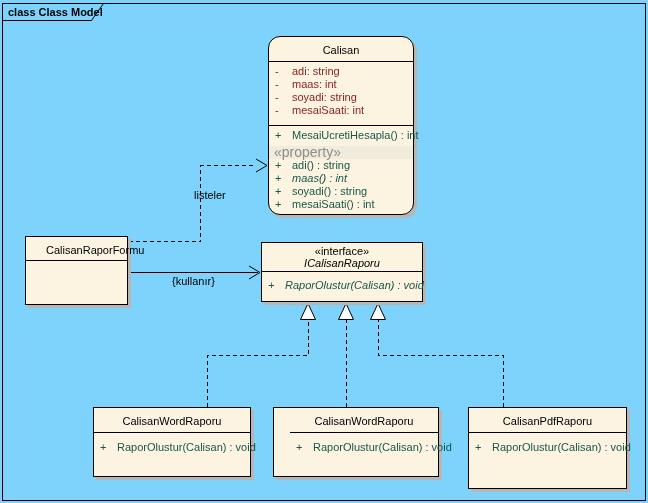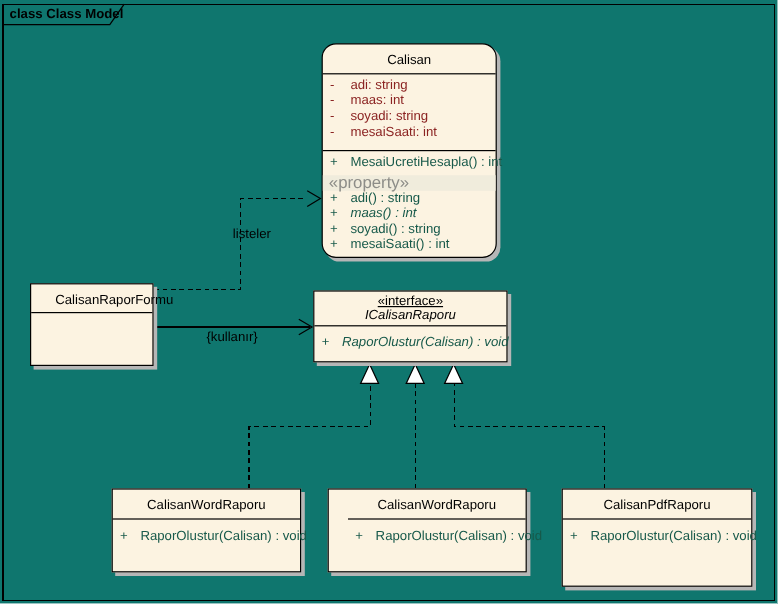--- a/index.html
+++ b/index.html
@@ -1,36 +1,36 @@
 <!DOCTYPE html>
 <html><head>
 <meta charset="utf-8">
 <style>
   html,body{margin:0;padding:0;background:#fff;}
   #canvas{
-    position:relative;width:648px;height:503px;background:#0f766e;overflow:hidden;
+    position:relative;width:648px;height:503px;background:#7dd3fc;overflow:hidden;
     font-family:"Liberation Sans","DejaVu Sans",sans-serif;
   }
   #connector-layer{position:absolute;left:0;top:0;z-index:1;}
   .frame-label{
     position:absolute;left:8px;top:6px;z-index:3;
     font-size:11px;font-weight:bold;color:#000;white-space:nowrap;
   }
   .box{
     position:absolute;z-index:2;box-sizing:border-box;
     background:#FCF3E1;border:1px solid #000;
     box-shadow:3px 3px 0 #b6b6b6;
   }
   .title{
     text-align:center;font-size:11px;color:#000;
     border-bottom:1px solid #000;padding:7px 3px 5px 3px;line-height:12px;
     white-space:nowrap;
   }
   .title-2line{padding:2px 3px 1px 3px;}
-  .stereo{display:block;font-size:11px;line-height:12px;text-decoration:underline;}
+  .stereo{display:block;font-size:11px;line-height:12px;}
   .iname{display:block;font-size:11px;line-height:13px;font-style:italic;}
   .compartment{position:relative;}
   .sep{border-top:1px solid #000;}
   .irow{display:flex;align-items:flex-start;font-size:11px;line-height:13px;white-space:nowrap;}
   .vis{width:17px;padding-left:6px;flex:0 0 auto;}
   .attr{color:#8B2322;}
   .op{color:#17594A;}
   .band{
     background:#F0ECDC;color:#8D8D88;font-size:14px;line-height:13px;
     padding-left:5px;margin-top:4px;white-space:nowrap;

